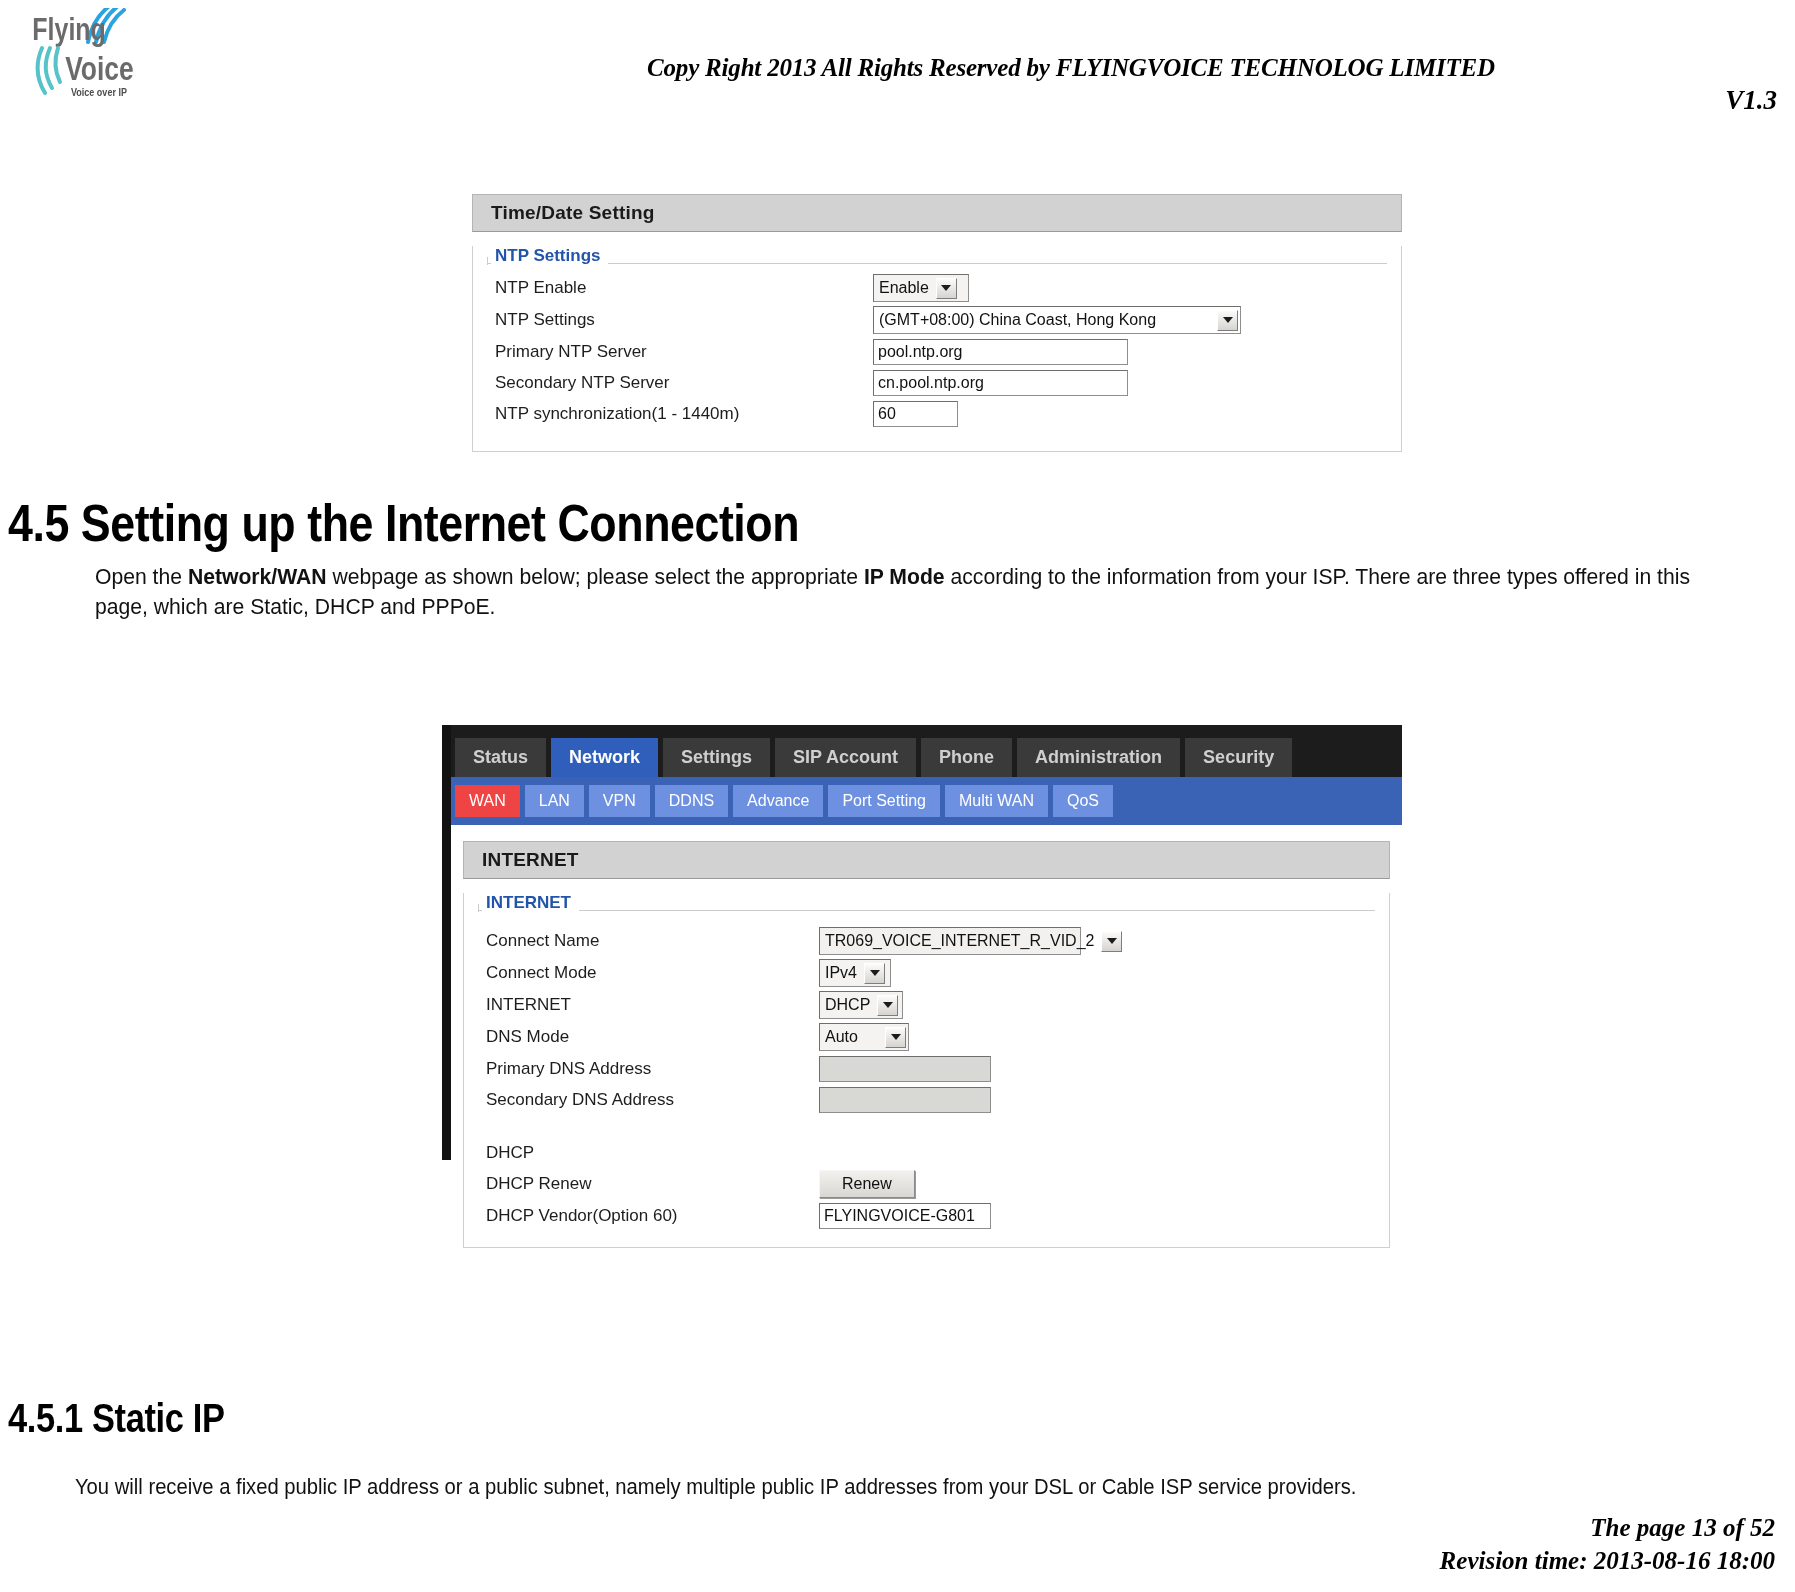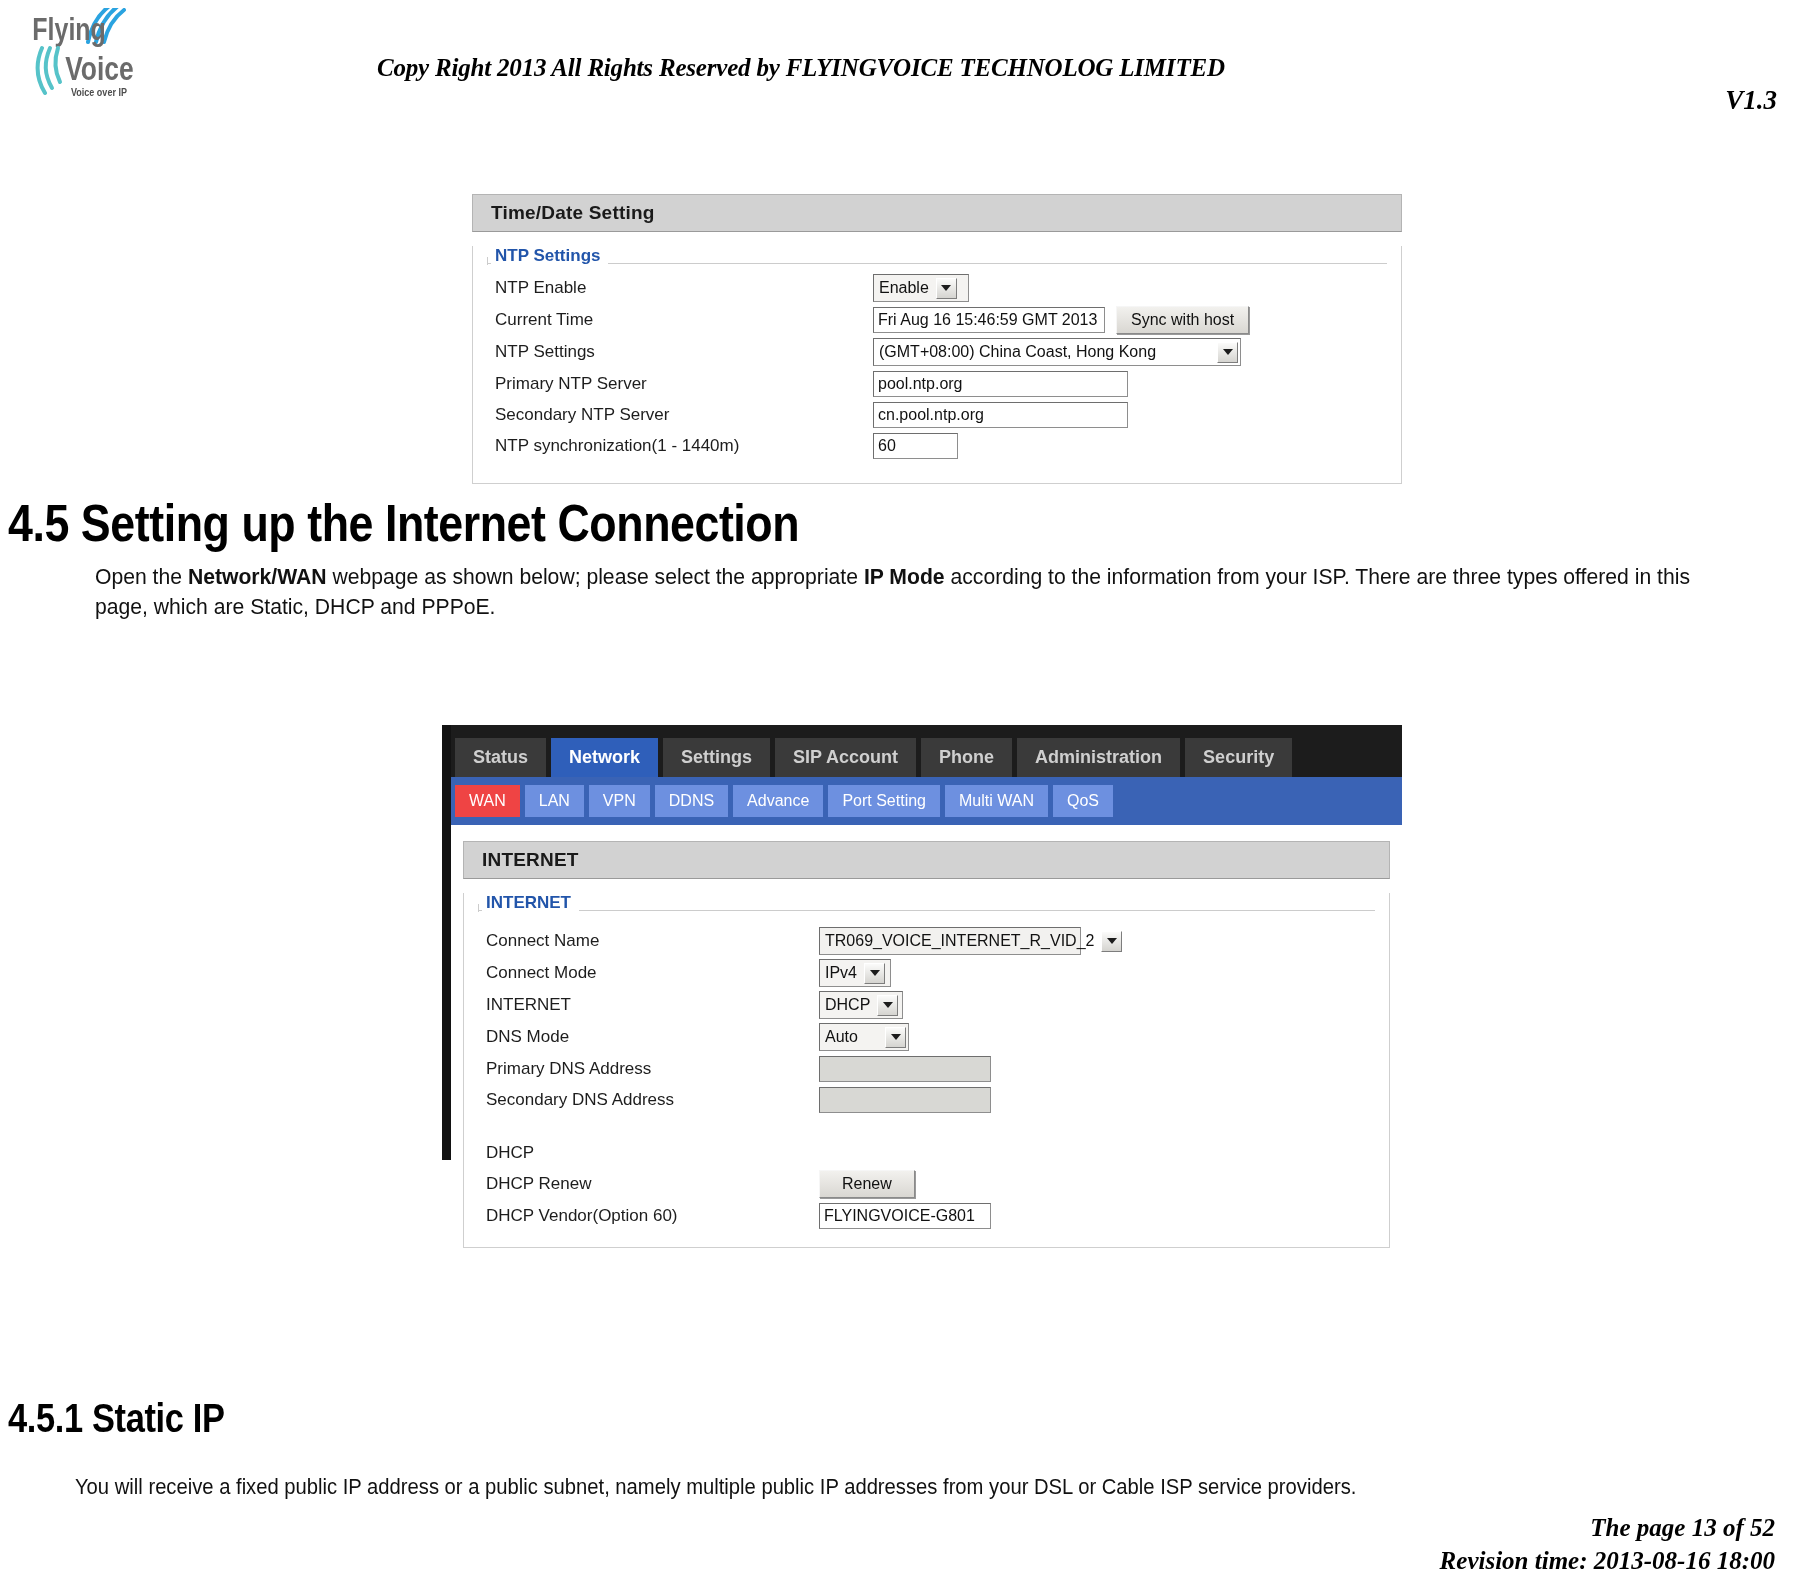--- a/index.html
+++ b/index.html
@@ -10,22 +10,22 @@
     font-family:"Liberation Sans", sans-serif;
     position:relative;
     overflow:hidden;
   }
 
   
   .page-header { position:absolute; top:0; left:0; width:1795px; height:130px; }
   .logo { position:absolute; left:30px; top:8px; width:140px; height:92px; }
   .logo svg { display:block; }
   .hdr-text {
-    position:absolute; right:18px; top:52px; width:1400px;
-    text-align:left;
+    position:absolute; right:24px; top:52px; width:1400px;
+    text-align:center;
     font-family:"Liberation Serif", serif;
     font-weight:bold; font-style:italic;
     font-size:25px; color:#000; line-height:1.30;
     letter-spacing:-0.2px;
   }
   .hdr-ver {
     position:absolute; right:18px; top:85px; width:1400px;
     text-align:right;
     font-family:"Liberation Serif", serif;
     font-weight:bold; font-style:italic;
@@ -272,27 +272,20 @@
         <div class="frm-ctl">
           <div class="sel" style="width:96px">
             <span class="selval">Enable</span>
             <span class="arrowbtn">
                 <i></i>
               </span>
           </div>
         </div>
       </div>
 
-      <div class="frm-row">
-        <div class="frm-label" style="width:400px">Current Time</div>
-        <div class="frm-ctl">
-          <div class="txt" style="width:232px">Fri Aug 16 15:46:59 GMT 2013</div>
-          <button class="btn" style="margin-left:11px">Sync with host</button>
-        </div>
-      </div>
 
       <div class="frm-row">
         <div class="frm-label" style="width:400px">NTP Settings</div>
         <div class="frm-ctl">
           <div class="sel" style="width:368px; justify-content:space-between; background:#ffffff;gap:40px;">
             <span class="selval">(GMT+08:00) China Coast, Hong Kong</span>
             <span class="arrowbtn">
                 <i></i>
               </span>
           </div>

